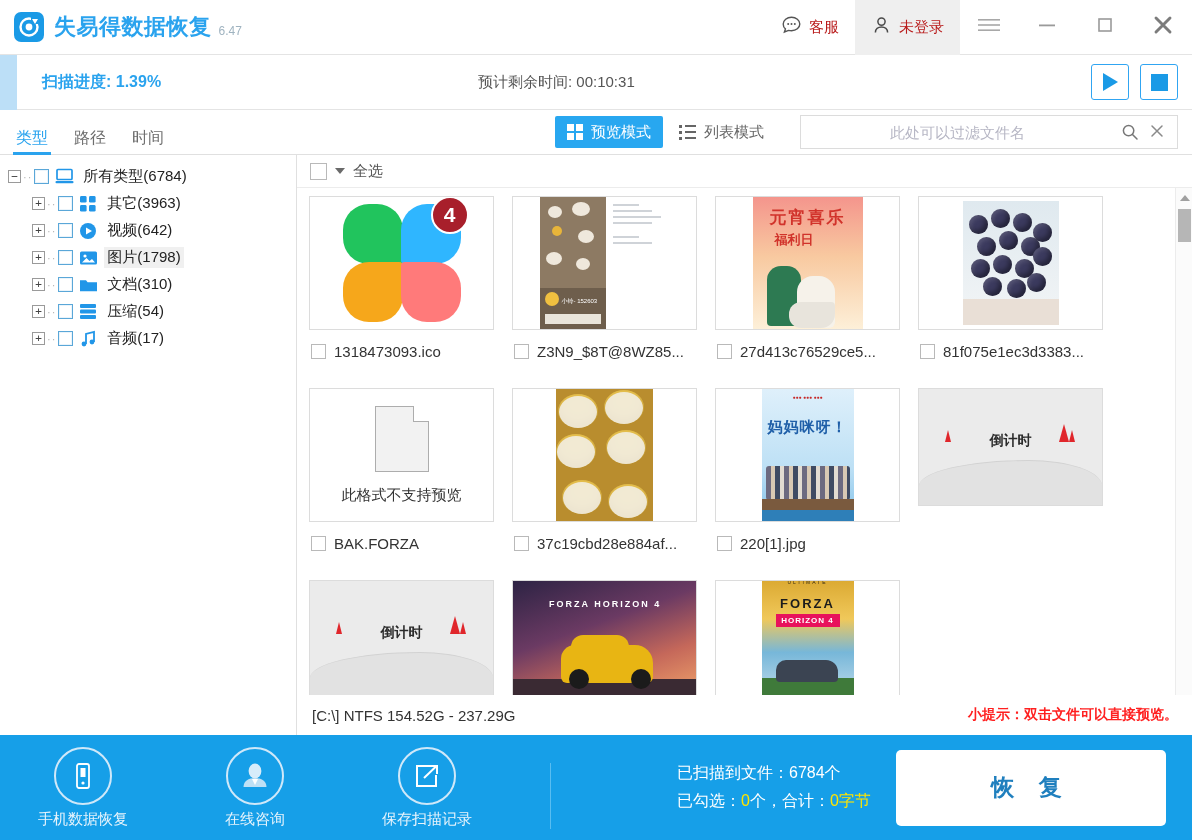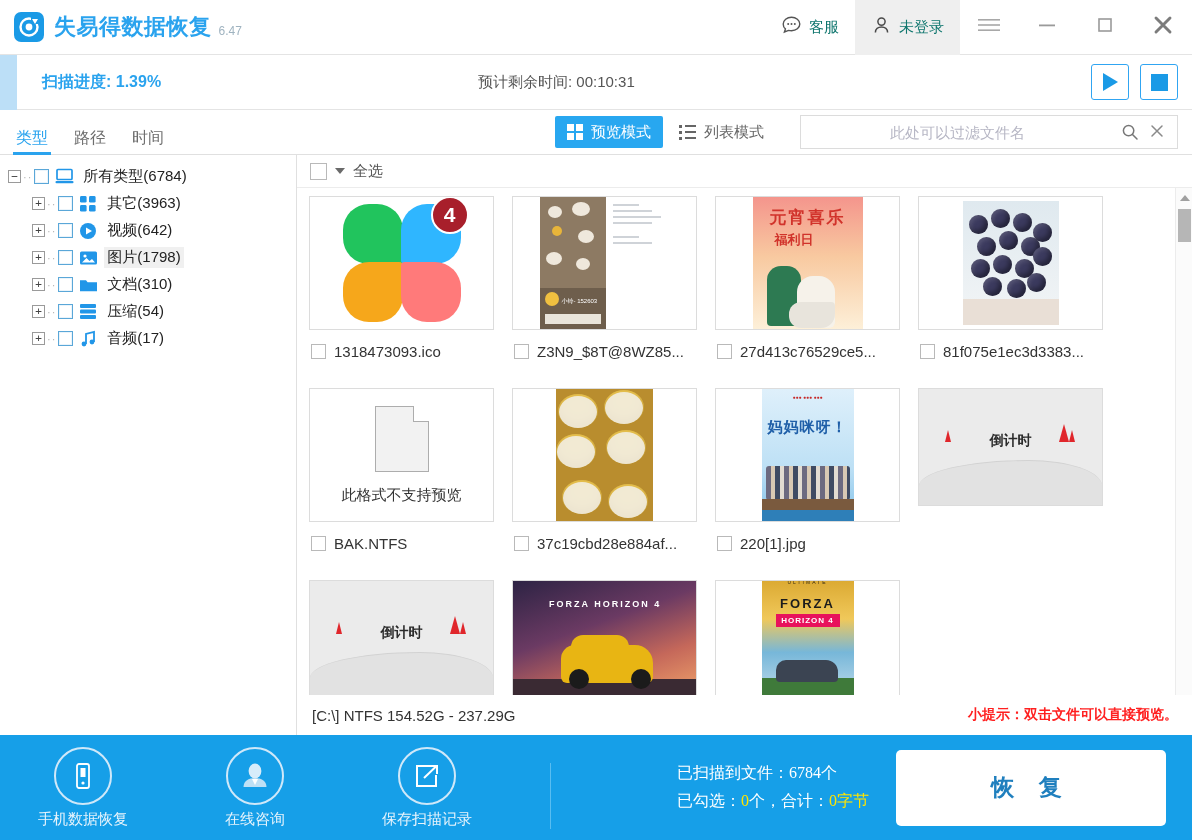--- a/index.html
+++ b/index.html
@@ -24,21 +24,21 @@
   .logo-mark svg { display:block; }
   .app-title {
     font-size:22px; color:#2aa3ee; font-weight:bold; margin-left:10px;
     letter-spacing:0.5px;
   }
   .app-version { font-size:12px; color:#9fb3c0; margin-left:7px; align-self:flex-end; margin-bottom:4px; }
 
   .title-right { margin-left:auto; display:flex; align-items:stretch; height:55px; }
   .tb-item {
     display:flex; align-items:center; gap:7px; padding:0 16px;
-    font-size:15px; color:#0f766e; cursor:pointer; height:55px;
+    font-size:15px; color:#b91c1c; cursor:pointer; height:55px;
   }
   .tb-item.active { background:#efefef; }
   .tb-icon-btn {
     width:58px; height:55px; display:flex; align-items:center; justify-content:center;
     cursor:pointer; color:#9a9a9a;
   }
   .tb-icon-btn.close { color:#7c7c7c; }
 
   
   .progressrow {
@@ -280,21 +280,21 @@
     position:absolute; top:735px; left:0; width:1192px; height:105px; background:#169fe8;
     display:flex; align-items:center;
   }
   .foot-actions { display:flex; align-items:flex-end; gap:54px; padding-left:24px; }
   .foot-item { display:flex; flex-direction:column; align-items:center; gap:5px; cursor:pointer; width:118px; }
   .circ { width:58px; height:58px; border-radius:50%; border:2px solid #cfe8f9; display:flex; align-items:center; justify-content:center; }
   .foot-label { font-size:15px; color:#e6f3fc; }
   .divider { width:1px; height:66px; background:#58bdf1; margin:0 6px 0 10px; }
   .home-item { display:flex; flex-direction:column; align-items:center; gap:4px; cursor:pointer; width:92px; }
   .home-label { font-size:15px; color:#8fd0f4; }
-  .counts { margin-left:120px; display:flex; flex-direction:column; gap:7px;font-family:Liberation Serif, serif; }
+  .counts { margin-left:120px; display:flex; flex-direction:column; gap:7px; }
   .count-line { font-size:16px; color:#ffffff; }
   .count-line .y { color:#ffe400; }
   .recover-btn {
     margin-left:auto; margin-right:26px; width:270px; height:76px; background:#fff; border-radius:5px;
     display:flex; align-items:center; justify-content:center; cursor:pointer;
     font-size:23px; font-weight:bold; color:#1f7fbe; letter-spacing:9px;
   }
 </style>
 </head>
 <body>
@@ -639,21 +639,21 @@
 
           <div class="cell">
             <div class="thumb">
               <div class="nofile-art">
                 <span class="page-glyph"></span>
                 <span class="nofile-text">此格式不支持预览</span>
               </div>
             </div>
             <div class="fname-row">
               <span class="fcheck"></span>
-              <span class="fname">BAK.NTFS</span>
+              <span class="fname">BAK.FORZA</span>
             </div>
           </div>
 
           <div class="cell">
             <div class="thumb">
               <div class="mango">
                 <span class="m" style="left:2px;top:6px;"></span>
                   <span class="net" style="left:3px;top:8px;"></span>
                 <span class="m" style="left:48px;top:2px;"></span>
                   <span class="net" style="left:49px;top:4px;"></span>

